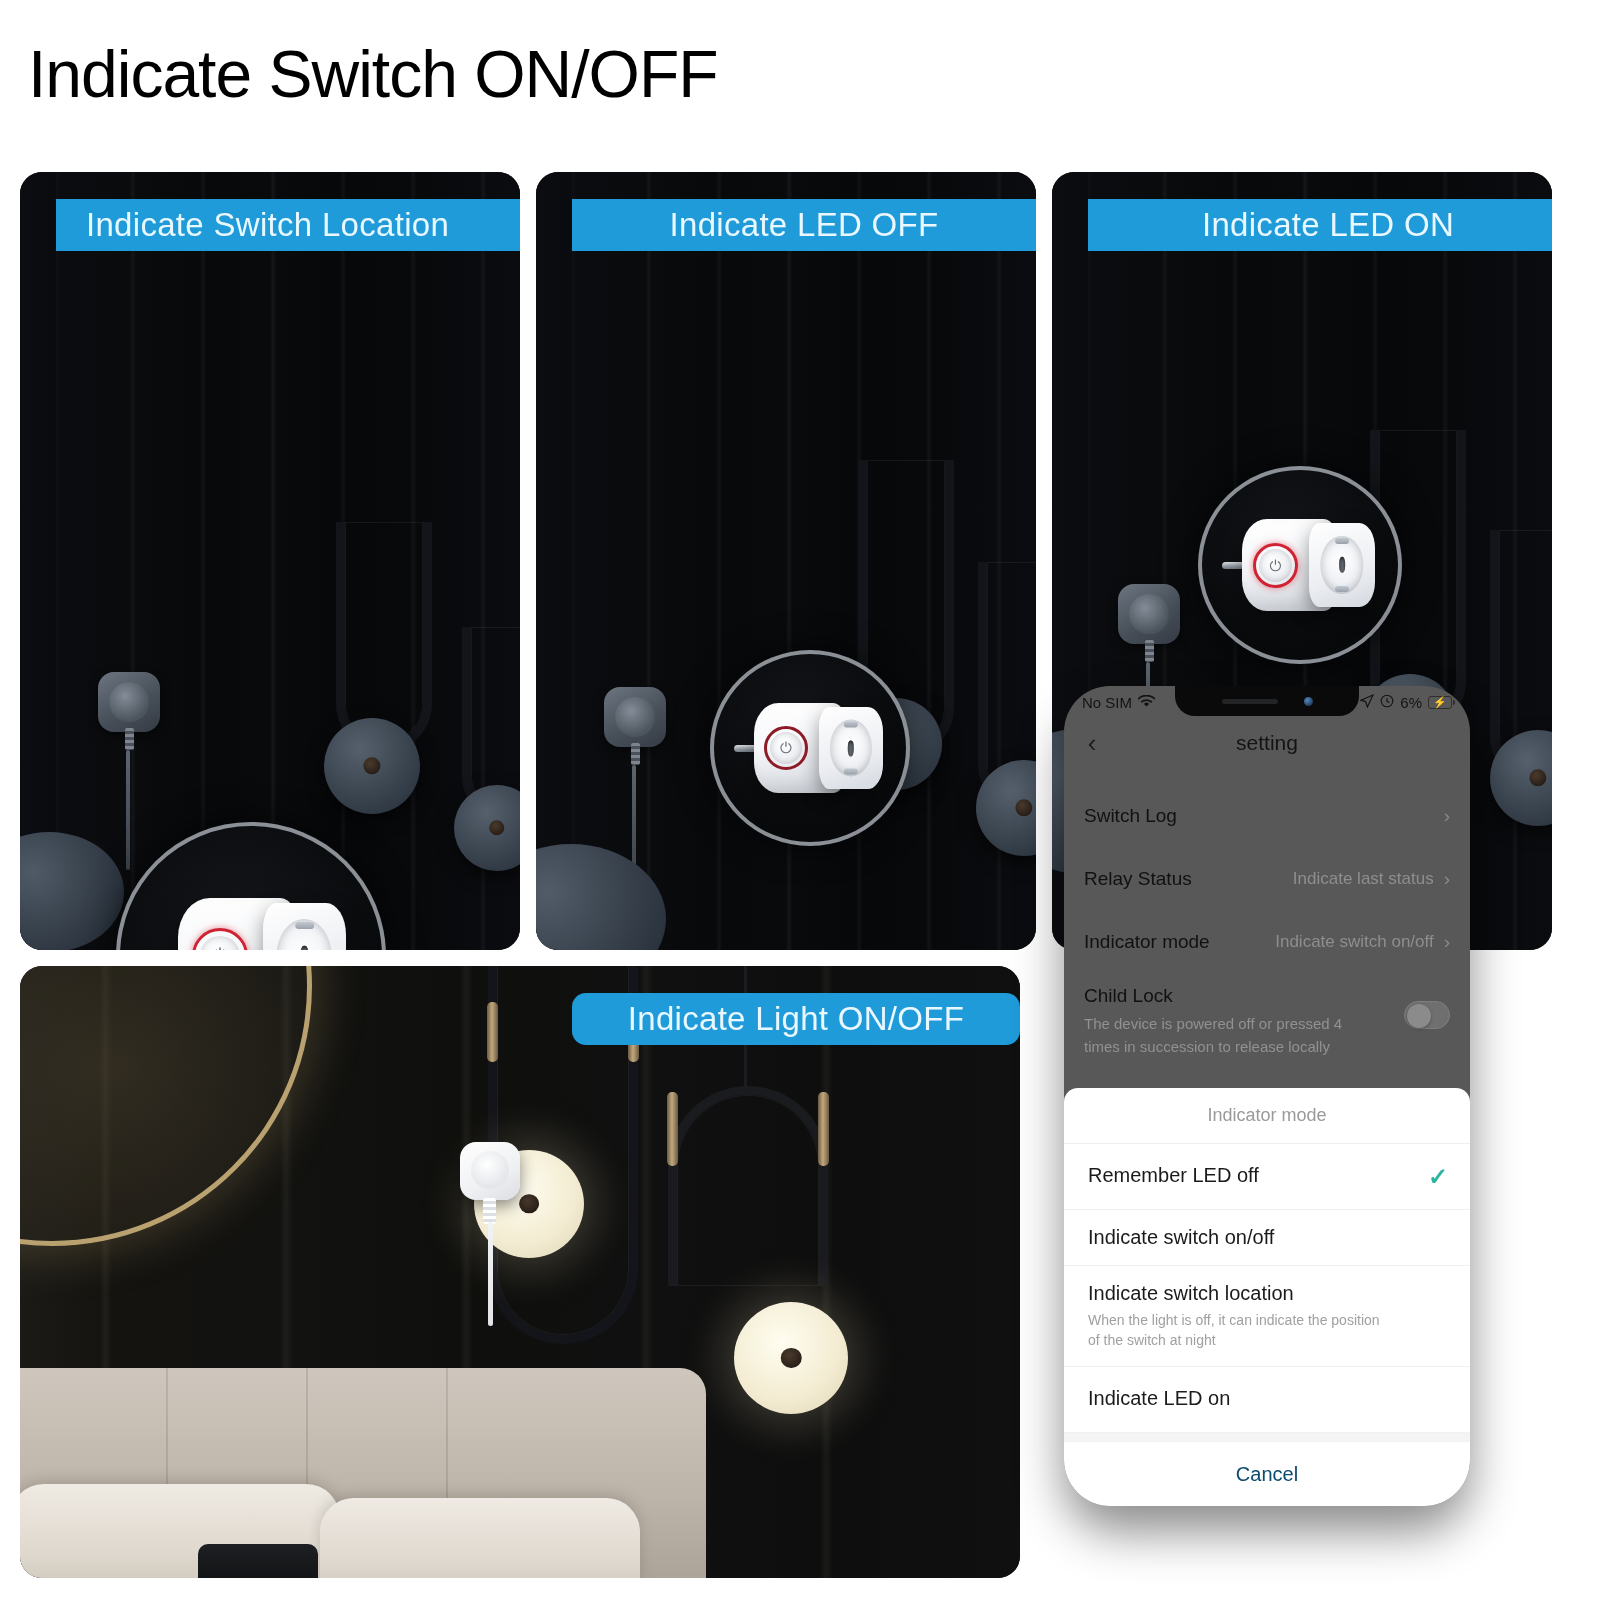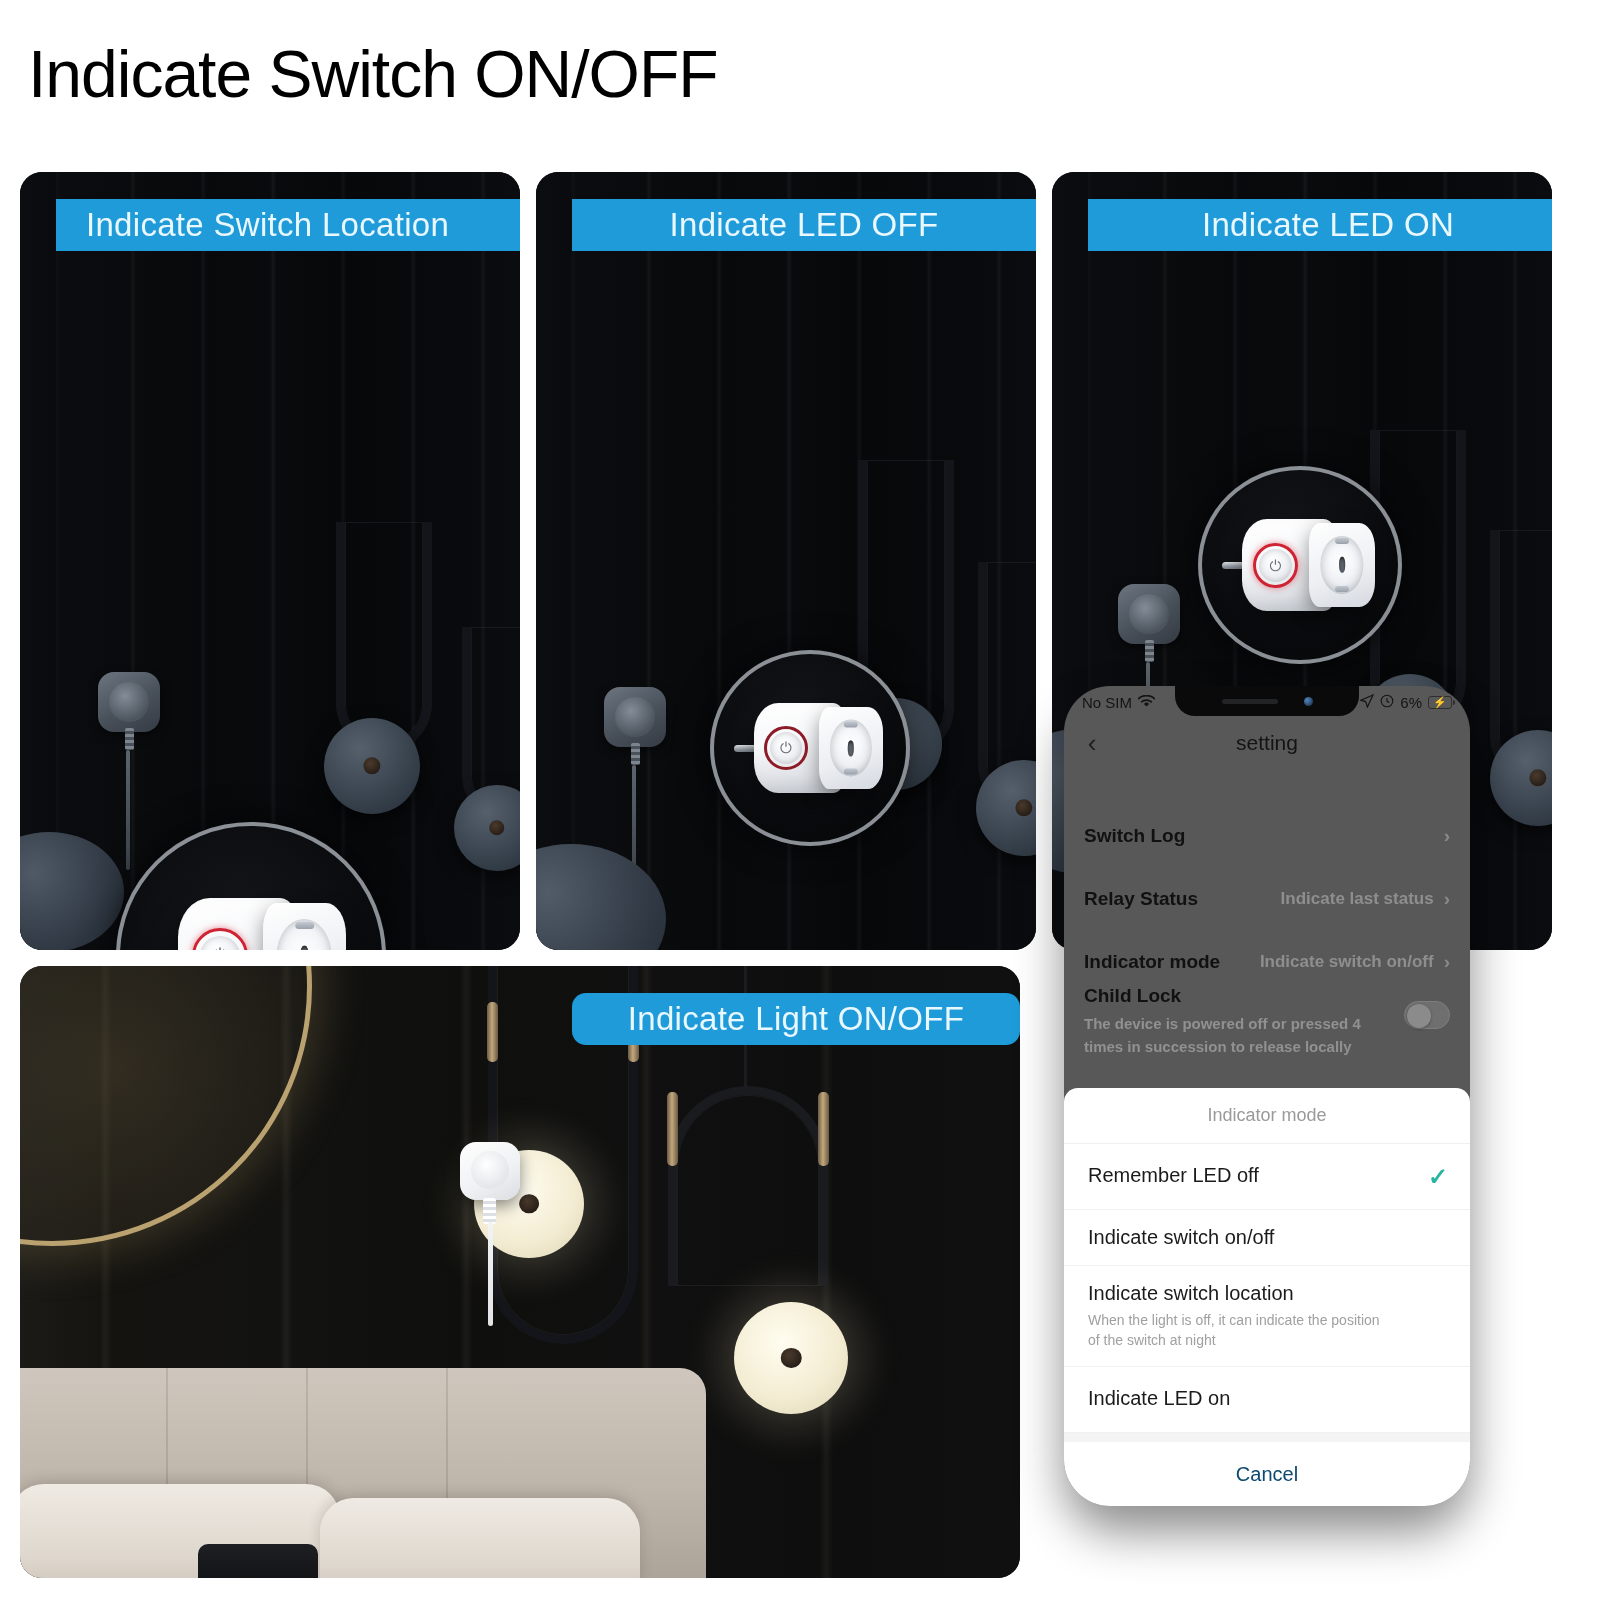--- a/index.html
+++ b/index.html
@@ -241,22 +241,22 @@
   .navbar{
     position:absolute; left:0; right:0; top:30px; height:54px; z-index:3;
     display:flex; align-items:center; color:#141414;
   }
   .navbar .back{ width:56px; text-align:center; font-size:26px; color:#1d1d1d; }
   .navbar .title{ flex:1; text-align:center; font-size:21px; padding-right:56px; }
 
   .settings{ position:absolute; left:0; right:0; top:84px; bottom:0; }
   .srow{
     position:relative; padding:0 20px; min-height:63px;
-    display:flex; align-items:flex-end; justify-content:space-between;
-    color:#111; font-size:19px;font-weight:bold;
+    display:flex; align-items:center; justify-content:space-between;
+    color:#111; font-size:19px;
   }
   .srow .val{ color:#8e8e8e; font-size:17px; display:flex; align-items:center; gap:10px; }
   .srow .chev{ color:#8a8a8a; font-size:19px; }
   .srow.stack{ display:block; padding-top:12px; padding-bottom:14px; }
   .srow.stack .lbl{ font-size:19px; color:#111; }
   .srow.stack .desc{ font-size:15px; color:#919191; line-height:23px; margin-top:5px;
     max-width:290px; }
   .toggle{
     position:absolute; right:20px; top:28px; width:46px; height:28px;
     border-radius:16px; background:#6f6f6f; border:1px solid #7d7d7d;

